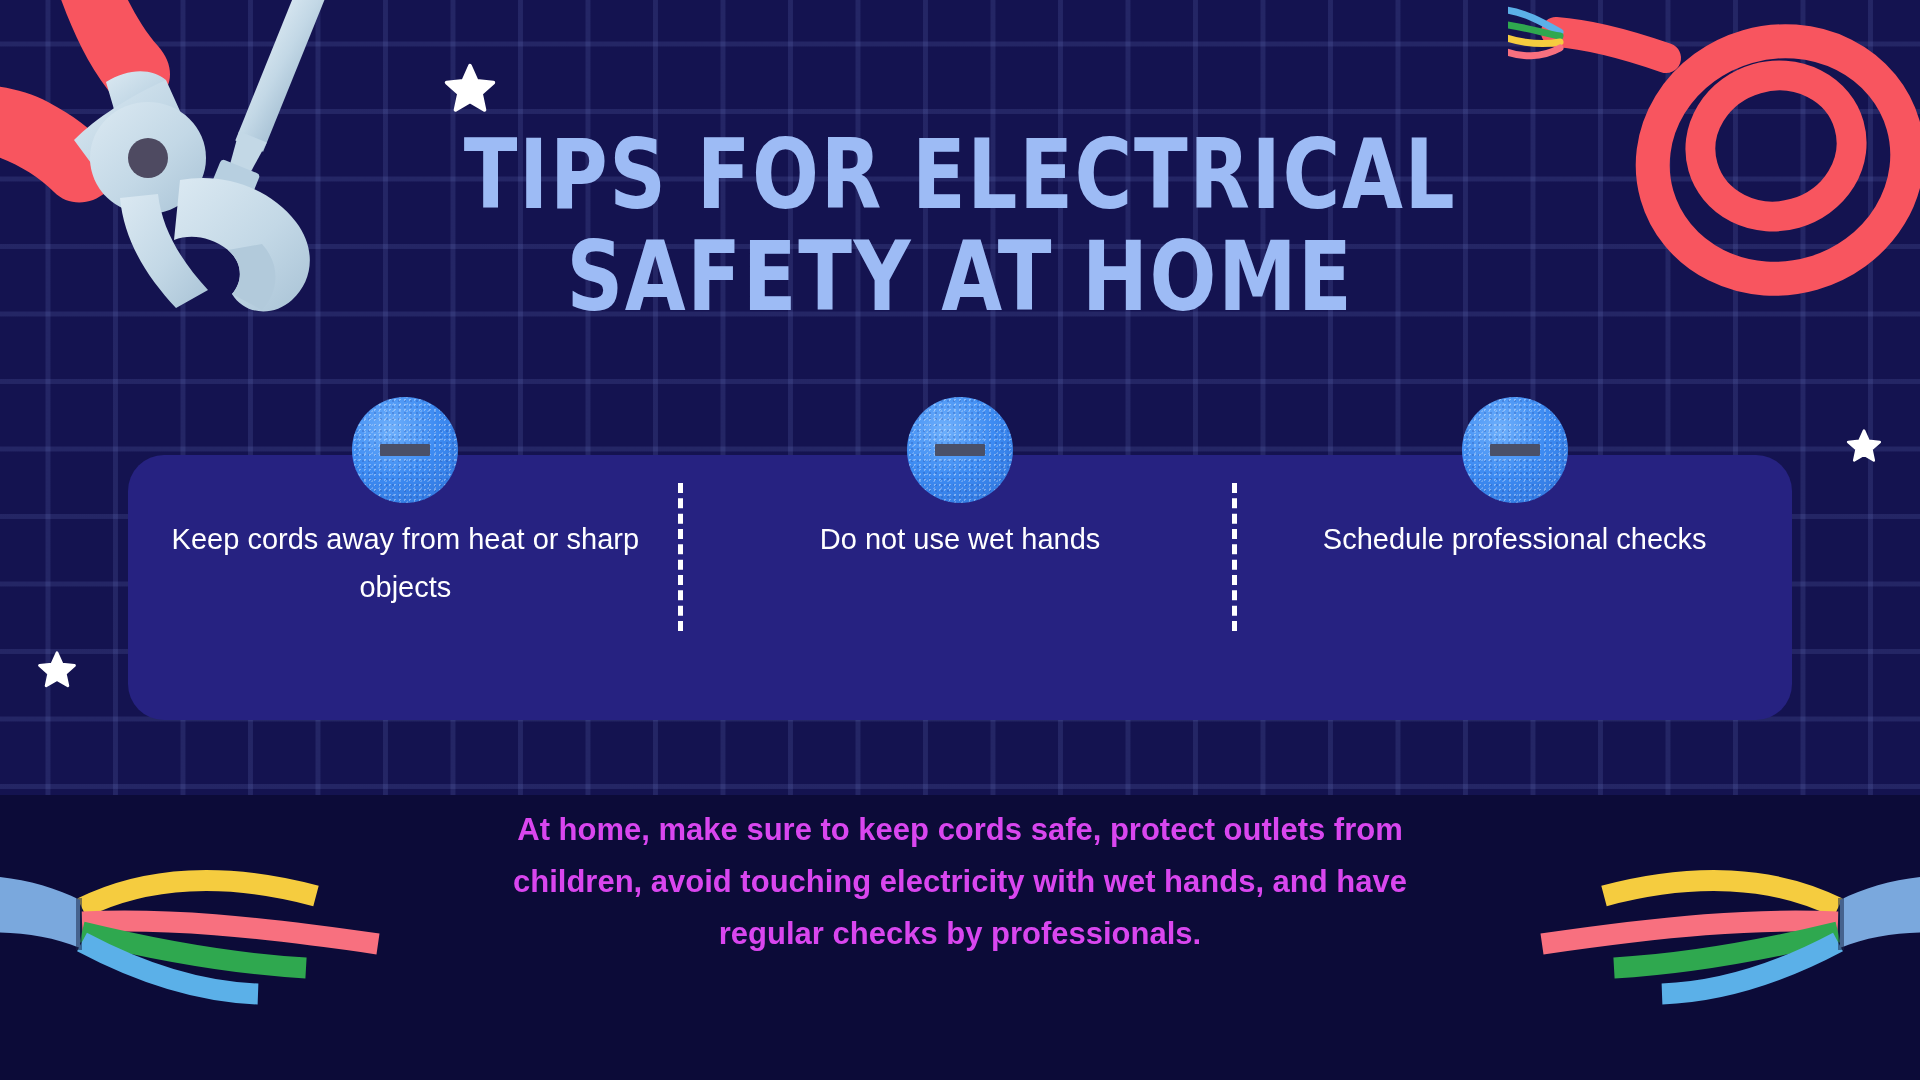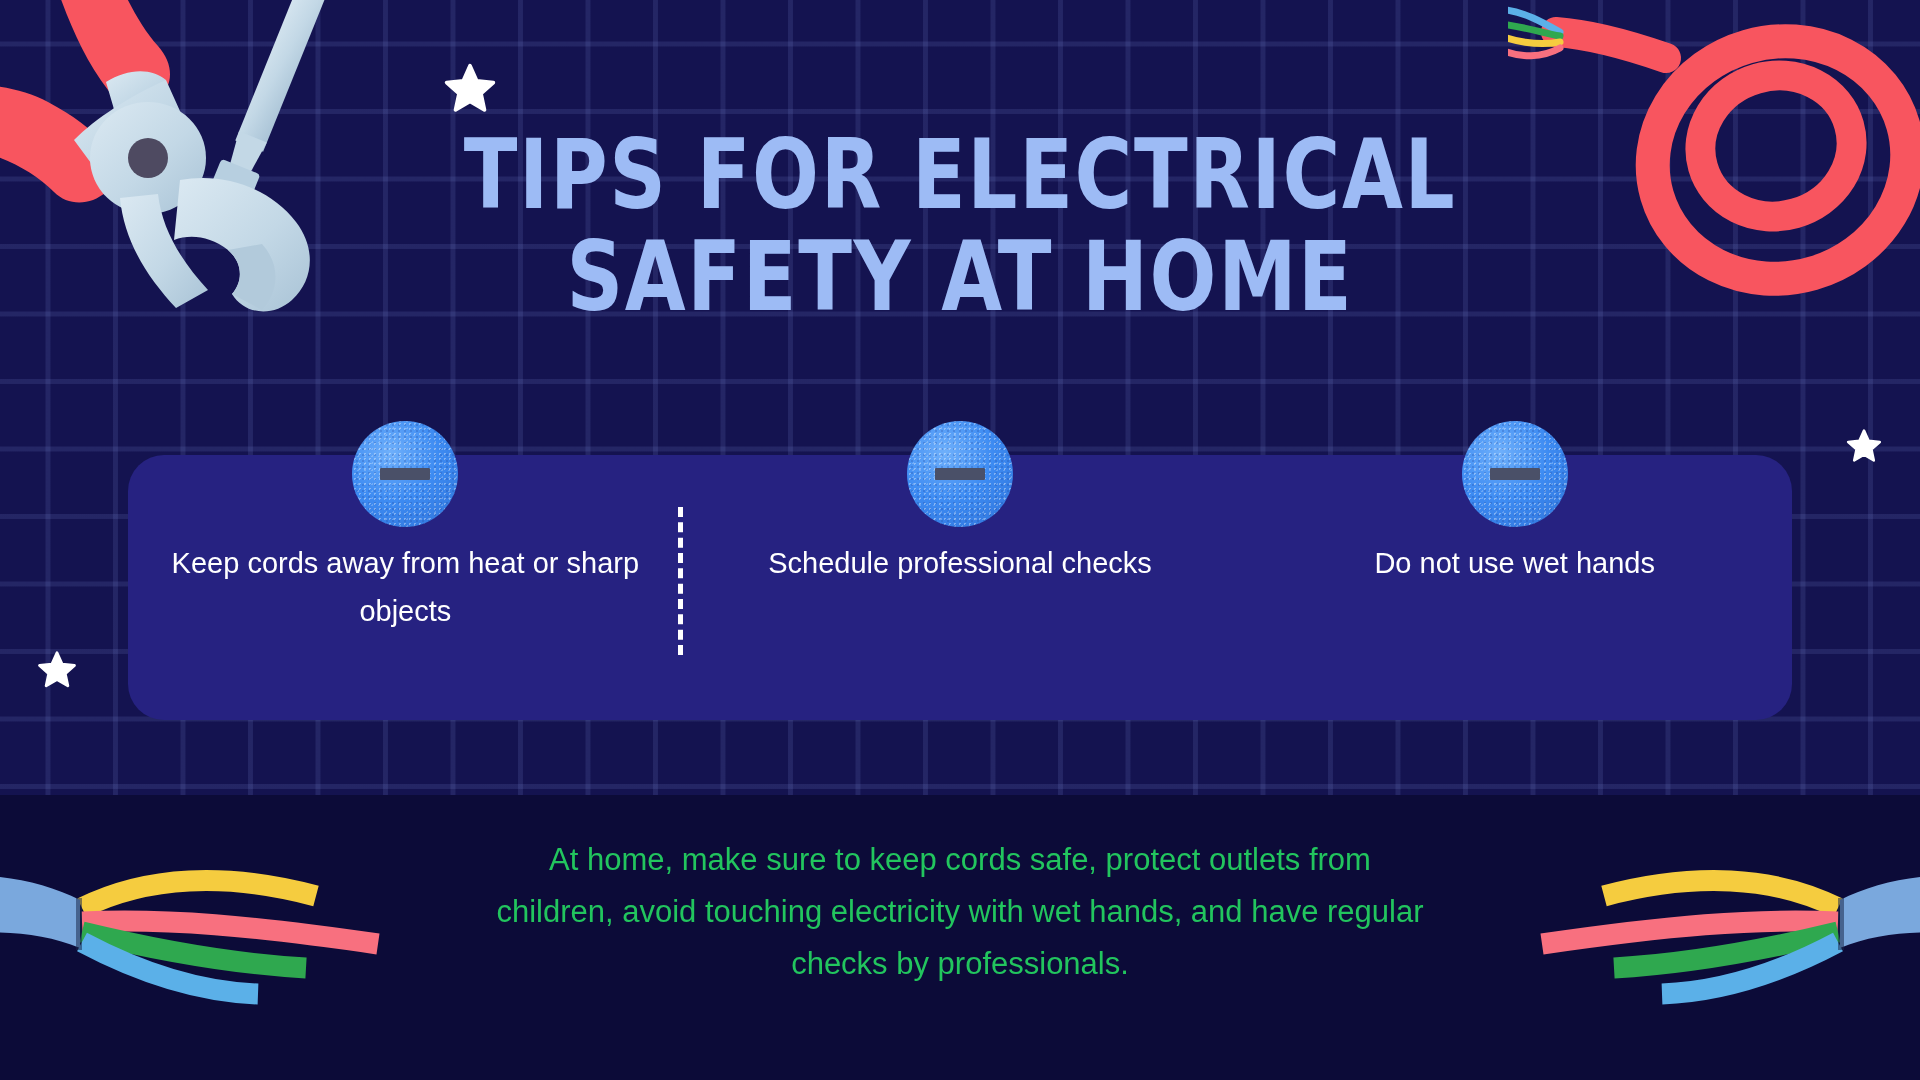--- a/index.html
+++ b/index.html
@@ -71,21 +71,21 @@
     top: 455px;
     width: 1664px;
     height: 265px;
     background: #262281;
     border-radius: 36px;
     z-index: 4;
   }
   .tips-row {
     position: absolute;
     left: 128px;
-    top: 479px;
+    top: 455px;
     width: 1664px;
     height: 265px;
     display: flex;
     z-index: 5;
   }
   .tip {
     position: relative;
     flex: 1 1 0;
     display: flex;
     flex-direction: column;
@@ -142,27 +142,28 @@
     height: 148px;
     border-left: 5px dashed #ffffff;
   }
   .tip:last-child .divider { display: none; }
 
   
   .summary {
     position: absolute;
     left: 50%;
     margin-left: -470px;
-    top: 834px;
+    top: 804px;
     width: 940px;
     text-align: center;
-    color: #22c55e;
+    color: #d946ef;
     font-size: 31px;
     line-height: 52px;
     z-index: 6;
+    font-weight: bold;
   }
 
   
   .deco { position: absolute; z-index: 3; }
   .deco-tools  { left: -30px;  top: -28px; }
   .deco-coil   { right: -8px;  top: -12px; }
   .deco-cbl-l  { left: -14px;  bottom: 34px; }
   .deco-cbl-r  { right: -14px; bottom: 34px; }
 
   .star { position: absolute; z-index: 7; }
@@ -303,30 +304,30 @@
       <div class="tip-text">Keep cords away from heat or sharp objects</div>
       <div class="divider"></div>
     </div>
 
 
     <div class="tip">
       <div class="tip-badge">
         <div class="grain"></div>
         <div class="minus"></div>
       </div>
-      <div class="tip-text">Schedule professional checks</div>
-
+      <div class="tip-text">Do not use wet hands</div>
+      <div class="divider"></div>
     </div>
 
     <div class="tip">
       <div class="tip-badge">
         <div class="grain"></div>
         <div class="minus"></div>
       </div>
-      <div class="tip-text">Do not use wet hands</div>
-      <div class="divider"></div>
+      <div class="tip-text">Schedule professional checks</div>
+
     </div>
 
   </div>
 
   <div class="summary">At home, make sure to keep cords safe, protect outlets from children, avoid touching electricity with wet hands, and have regular checks by professionals.</div>
 
 </div>
 
 </body></html>

